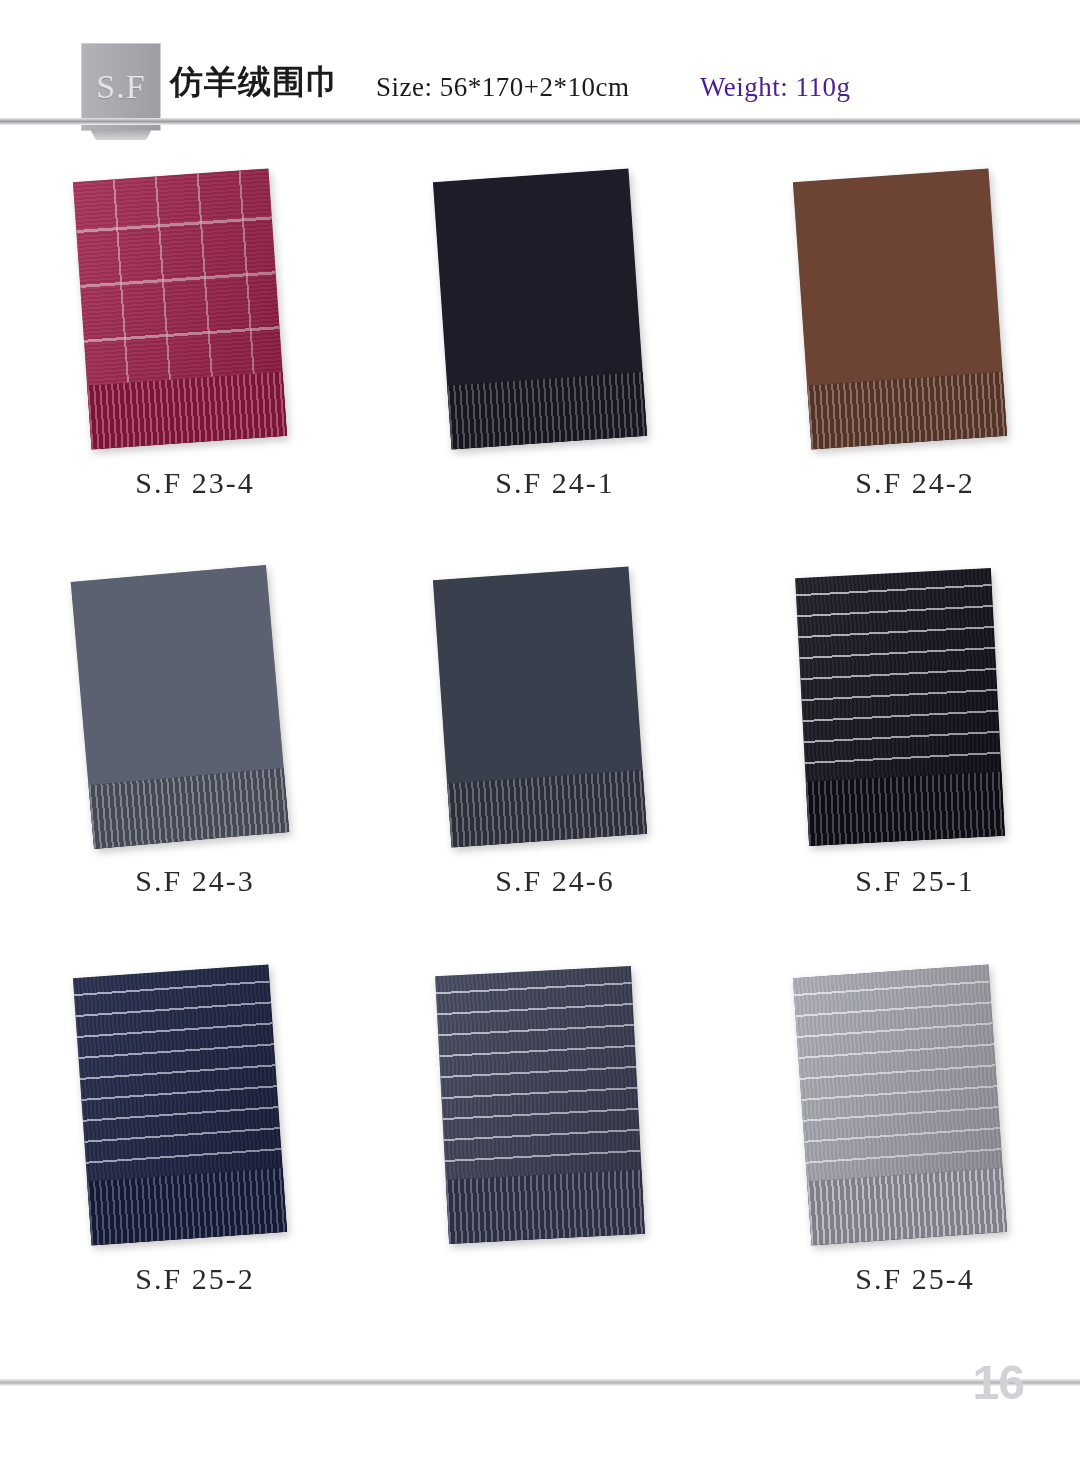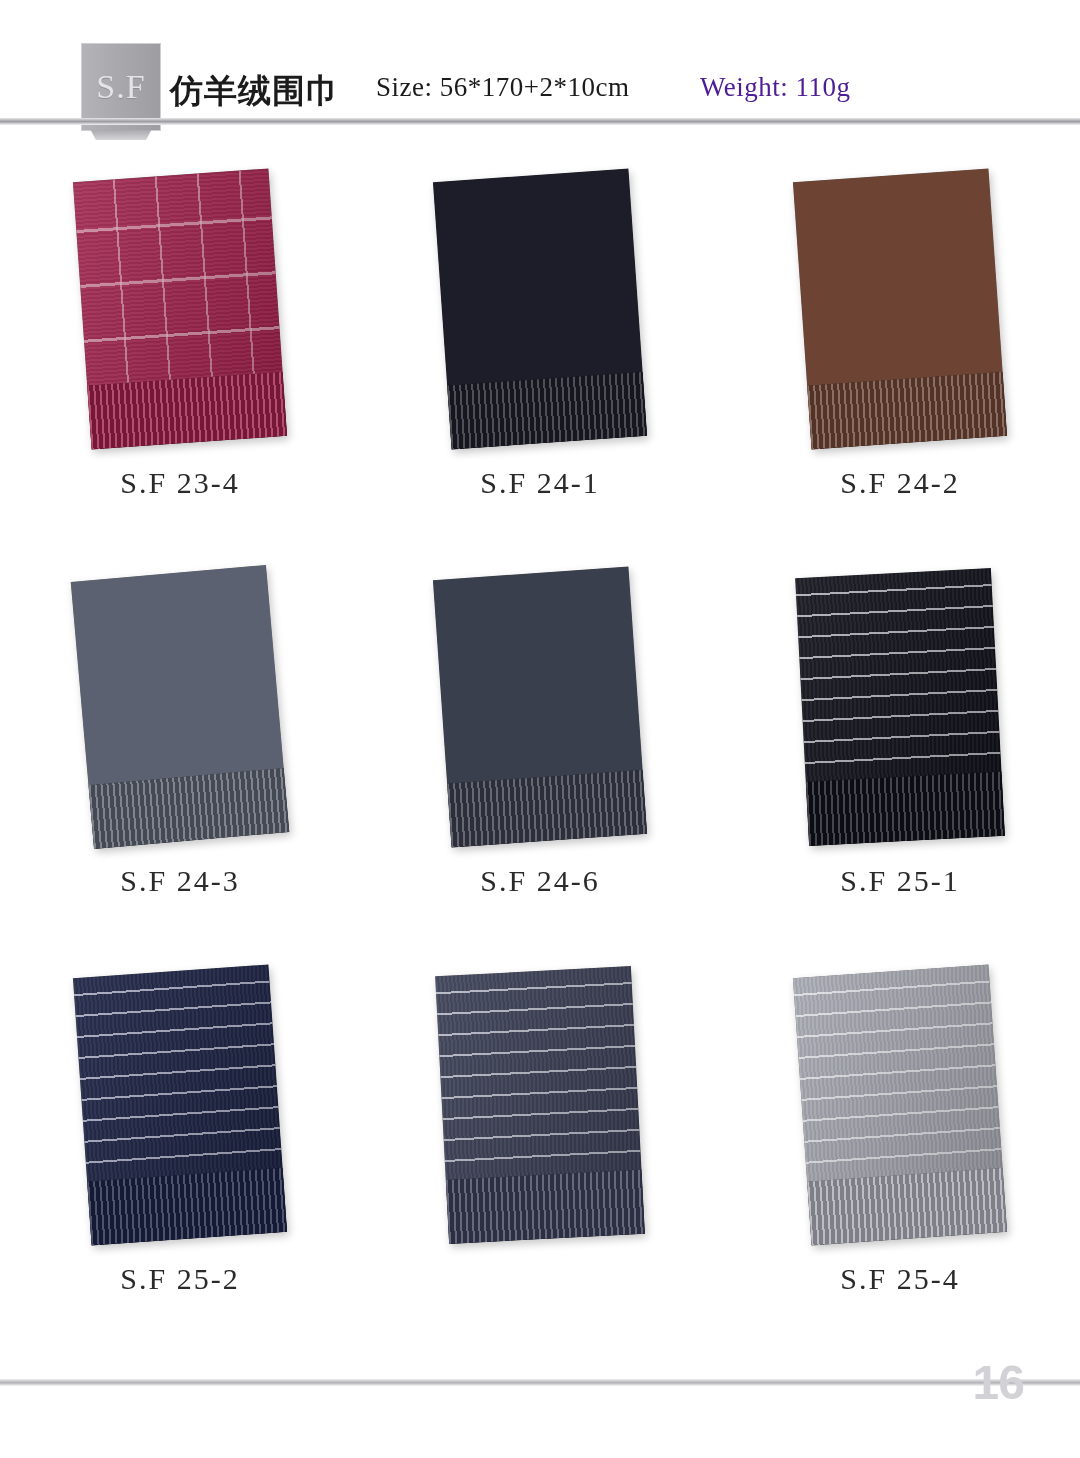--- a/index.html
+++ b/index.html
@@ -57,21 +57,21 @@
     left: 88px;
     top: 130px;
     width: 66px;
     height: 10px;
     background: linear-gradient(to bottom, #a9a9ae, #d6d6da);
     clip-path: polygon(4% 0, 96% 0, 88% 100%, 12% 100%);
   }
   #header-title {
     position: absolute;
     left: 170px;
-    top: 69px;
+    top: 60px;
     font-size: 33px;
     font-weight: bold;
     color: #1b1b1b;
     letter-spacing: 1px;
     font-family: Liberation Mono, monospace;
     text-align: right;
   }
   #header-size {
     position: absolute;
     left: 376px;
@@ -136,20 +136,21 @@
   .product-label {
     position: absolute;
     left: 0;
     top: 318px;
     width: 360px;
     text-align: center;
     font-size: 30px;
     color: #2a2a2a;
     letter-spacing: 2px;
     font-family: "Liberation Serif", "DejaVu Serif", serif;
+    padding-left: 15px;
   }
 
   
   #footer-rule {
     position: absolute;
     left: 0;
     top: 1379px;
     width: 1080px;
     height: 7px;
     background: linear-gradient(to bottom,

